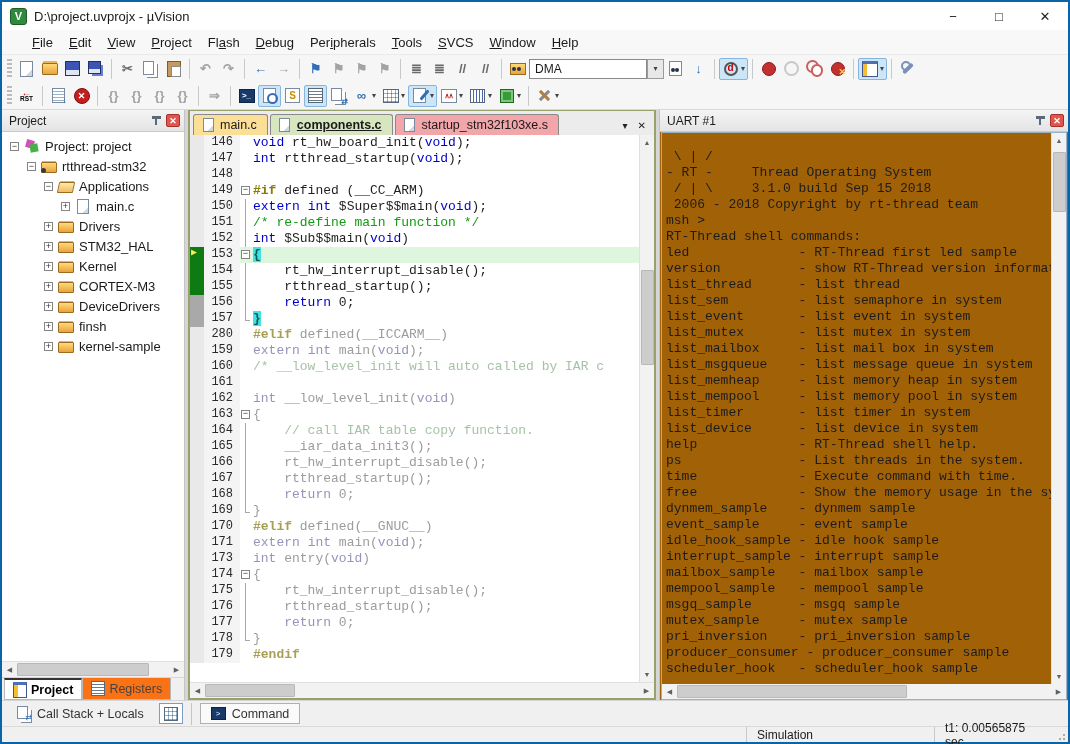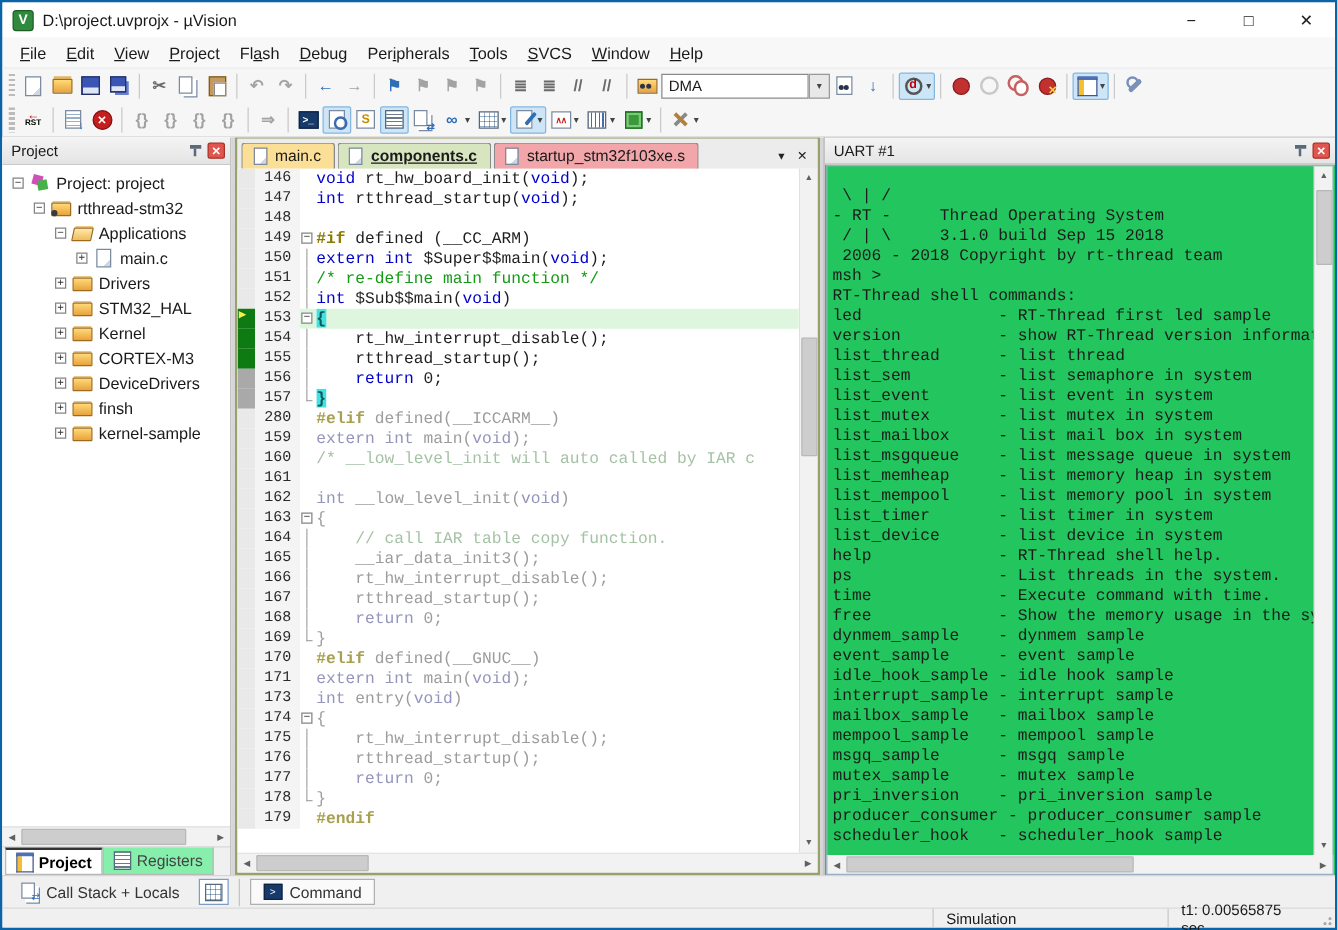--- a/index.html
+++ b/index.html
@@ -8,21 +8,21 @@
   .window { width:1070px; height:744px; border:2px solid var(--win-border,#0c64a8); display:flex; flex-direction:column; background:#f4f4f4; }
 
   
   .titlebar { height:28px; background:#fff; display:flex; align-items:center; padding-left:8px; flex:none; }
   .applogo { width:17px; height:17px; background:#2f8a3d; border:1px solid #1d5c27; border-radius:3px; color:#fff; font-weight:bold; font-size:11px; display:flex; align-items:center; justify-content:center; margin-right:7px; }
   .apptitle { font-size:13px; }
   .wincontrols { margin-left:auto; display:flex; height:100%; }
   .winbtn { width:46px; display:flex; align-items:center; justify-content:center; font-size:13px; color:#222; }
 
   
-  .menubar { height:25px; background:#f8f8f8; display:flex; align-items:center; padding-left:6px; flex:none; border-bottom:1px solid #eaeaea; }
+  .menubar { height:25px; background:#f8f8f8; display:flex; align-items:center; padding-left:22px; flex:none; border-bottom:1px solid #eaeaea; }
   .menu-item { padding:3px 8px; font-size:13px; }
   .menu-item u { text-decoration:underline; }
 
   
   .toolbar { height:27px; background:#f6f6f6; display:flex; align-items:center; padding:0 2px; flex:none; }
   #tb2 { border-bottom:1px solid #d9d9d9; height:28px; }
   .grip { width:5px; height:20px; margin:0 3px; background:repeating-linear-gradient(#bbb 0 2px, transparent 2px 4px); flex:none; }
   .tbsep { width:1px; height:20px; background:#c9c9c9; margin:0 4px; flex:none; }
   .tbtn { min-width:23px; height:22px; display:flex; align-items:center; justify-content:center; border:1px solid transparent; border-radius:2px; padding:0 2px; flex:none; position:relative; }
   .tbtn.hl { background:var(--tb-hl,#cde6f7); border-color:#84b6df; }
@@ -99,21 +99,21 @@
   .tico.target::after { content:""; position:absolute; width:8px; height:8px; background:#48b048; transform:rotate(-10deg); left:6px; top:5px; }
 
   
   .sb-h { height:16px; background:#f2f2f2; border-top:1px solid #e0e0e0; display:flex; align-items:center; flex:none; }
   .sb-v { width:15px; background:#f2f2f2; border-left:1px solid #e0e0e0; display:flex; flex-direction:column; align-items:center; flex:none; }
   .sb-btn { width:15px; height:15px; display:flex; align-items:center; justify-content:center; font-size:7px; color:#606060; flex:none; }
   .sb-thumb-h { height:13px; background:#cdcdcd; border:1px solid #b8b8b8; border-radius:1px; }
   .sb-thumb-v { width:13px; background:#cdcdcd; border:1px solid #b8b8b8; border-radius:1px; }
 
   .panel-tabs { height:23px; background:#f0f0f0; display:flex; align-items:flex-start; padding-left:2px; border-top:1px solid #d8d8d8; flex:none; }
-  .ptab { height:22px; display:flex; align-items:center; padding:0 8px; font-size:12.5px; color:#444; border:1px solid #b8b8b8; border-top:none; background:#86efac; gap:4px; }
+  .ptab { height:22px; display:flex; align-items:center; padding:0 8px; font-size:12.5px; color:#444; border:1px solid #b8b8b8; border-top:none; background:#f97316; gap:4px; }
   .ptab.active { background:#fff; font-weight:bold; color:#000; border-top:2px solid #333; }
   .miniico { width:14px; height:13px; position:relative; display:inline-flex; align-items:center; justify-content:center; }
 
   
   .editor { width:468px; flex:none; display:flex; flex-direction:column; border:2px solid #98a06b; border-top:1px solid #98a06b; background:#fff; }
   .tabbar { height:24px; background:#ececec; display:flex; align-items:flex-end; padding-left:3px; flex:none; }
   .etab { height:21px; display:flex; align-items:center; gap:5px; padding:0 10px 0 7px; font-size:12.5px; border:1px solid #8a8a8a; border-bottom:none; border-radius:3px 3px 0 0; margin-right:2px; }
   .etab.active { font-weight:bold; text-decoration:underline; }
   .etab .pageart::before { width:9px; height:12px; }
   .tab-right { margin-left:auto; display:flex; align-items:center; gap:10px; padding:0 8px 4px 0; }
@@ -137,21 +137,21 @@
   .tok-dir { color:var(--dir,#8a7a00); font-weight:bold; }
   .tok-brace { background:var(--brace-bg,#45e0e0); color:#065a5a; font-weight:bold; }
   .cl.ina .ct { color:#9c9c9c; }
   .cl.ina .tok-kw { color:#9494bc; }
   .cl.ina .tok-cm { color:#a6c2a6; }
   .cl.ina .tok-dir { color:#a8a050; }
   .code-body { flex:1; display:flex; min-height:0; }
   .code-col { flex:1; display:flex; flex-direction:column; min-width:0; }
 
   
-  .panel-right { flex:1; display:flex; flex-direction:column; background:#22c55e; border-left:1px solid #c4c4c4; min-width:0; }
+  .panel-right { flex:1; display:flex; flex-direction:column; background:#a16207; border-left:1px solid #c4c4c4; min-width:0; }
   .term-wrap { flex:1; display:flex; min-height:0; border:1px solid #9ab0c4; border-bottom:none; margin:0 1px; }
   .term { flex:1; overflow:hidden; font-family:"Liberation Mono","DejaVu Sans Mono",monospace; font-size:13px; line-height:16px; color:#1c1c1c; white-space:pre; padding-left:4px; }
 
   
   .dockrow { height:26px; background:#f0f0f0; border-top:1px solid #d5d5d5; display:flex; align-items:center; padding-left:4px; flex:none; gap:4px; }
   .docktab { height:21px; display:flex; align-items:center; gap:6px; padding:0 10px; font-size:12.5px; color:#333; background:#fafafa; border:1px solid #b0b0b0; }
   .dockbtn { width:24px; height:21px; display:flex; align-items:center; justify-content:center; border:1px solid #7a9cc6; background:#fff; }
   .docksep { width:1px; height:22px; background:#c4c4c4; margin:0 4px; }
   .statusbar { height:16px; background:#f0f0f0; border-top:1px solid #d9d9d9; display:flex; align-items:center; font-size:12px; color:#1a1a1a; flex:none; }
   .sb-sec { border-left:1px solid #c8c8c8; height:100%; display:flex; align-items:center; padding:0 10px; }

